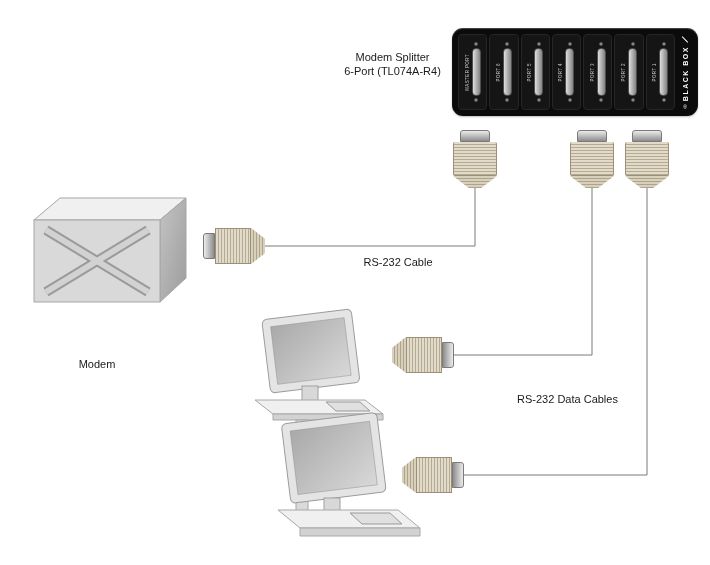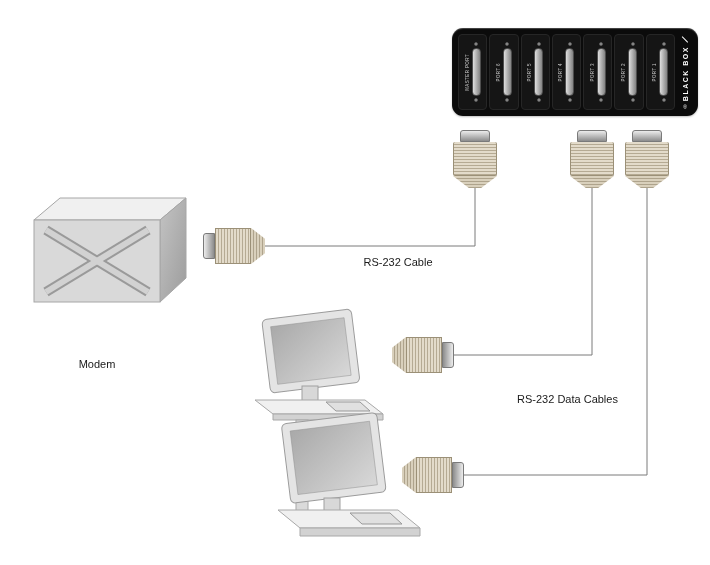--- a/index.html
+++ b/index.html
@@ -60,20 +60,22 @@
 
 <div class="canvas">
 
   <svg class="wires" width="710" height="565">
     <path d="M258 246 H475 V186" fill="none" stroke="#7a7a7a" stroke-width="1"></path>
     <path d="M450 355 H592 V186" fill="none" stroke="#7a7a7a" stroke-width="1"></path>
     <path d="M460 475 H647 V186" fill="none" stroke="#7a7a7a" stroke-width="1"></path>
   </svg>
 
   <div class="lbl" style="left:325px;top:50px;width:135px;">
+    <div>Modem Splitter</div>
+    <div>6-Port (TL074A-R4)</div>
   </div>
 
   <div class="splitter">
     <div class="ports">
       <div class="port">
         <span class="port-label">MASTER PORT</span>
         <span class="dsub">
             <span class="screw"></span>
             <span class="dface"></span>
             <span class="screw"></span>

